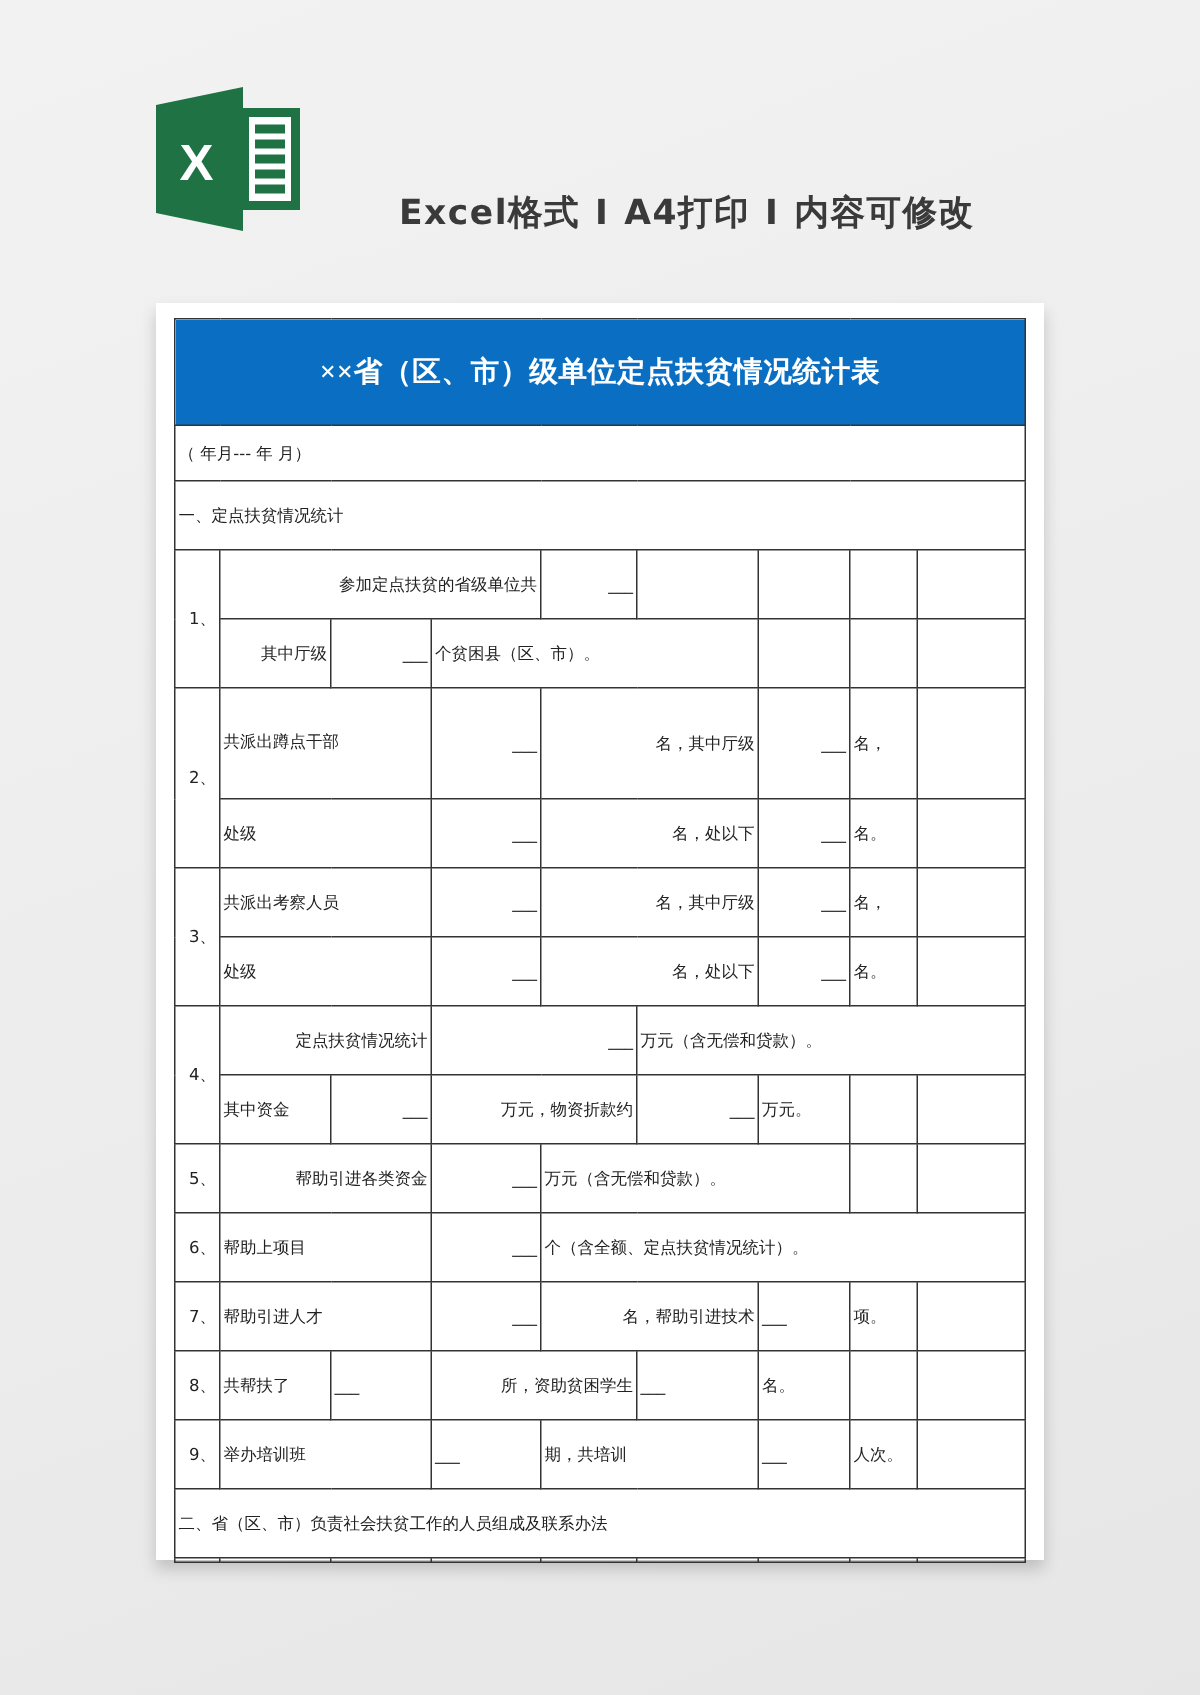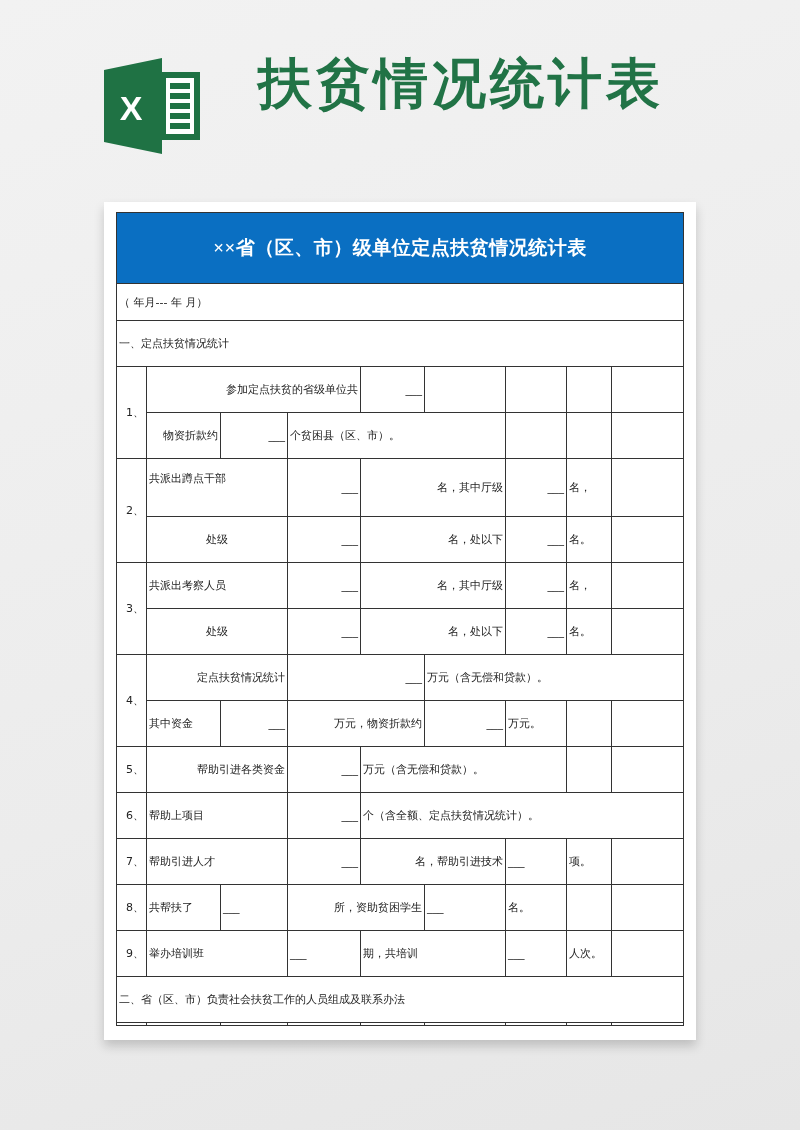--- a/index.html
+++ b/index.html
@@ -35,42 +35,44 @@
   table.form td {
     border: 1px solid #333; padding: 0 2px; height: 45px;
     overflow: hidden; white-space: nowrap; vertical-align: middle;
   }
   .title-cell {
     background: #0a6fc2; color: #ffffff; font-size: 19px; font-weight: bold;
     text-align: center; height: 70px !important; letter-spacing: 0.5px; font-family: Liberation Serif, serif;
   }
   .date-cell { height: 36px !important; font-size: 11px; }
   .c { text-align: right; }
-  .r { text-align: center; }
+  .r { text-align: left; }
   .l { text-align: left; margin-top: 16px; }
   .cut td { height: 2px !important; border-bottom: none; }
 </style>
 </head>
 <body>
 
 <div class="banner">
   <svg class="logo" viewBox="0 0 100 96">
     <polygon points="0,12 58,0 58,96 0,84" fill="#1f7244"></polygon>
     <rect x="56" y="14" width="40" height="68" fill="#1f7244"></rect>
     <rect x="62" y="20" width="28" height="56" fill="#ffffff"></rect>
     <g fill="#1f7244">
       <rect x="66" y="25" width="20" height="6"></rect>
       <rect x="66" y="35" width="20" height="6"></rect>
       <rect x="66" y="45" width="20" height="6"></rect>
       <rect x="66" y="55" width="20" height="6"></rect>
       <rect x="66" y="65" width="20" height="6"></rect>
     </g>
     <text x="27" y="62" font-size="34" font-weight="bold" fill="#ffffff" text-anchor="middle" font-family="Liberation Sans, sans-serif">X</text>
   </svg>
-  <div class="big-title">扶贫情况统计表</div>
+  <div class="sub-title">
+    <span>Excel格式</span><span class="sep">I</span><span>A4打印</span><span class="sep">I</span><span>内容可修改</span>
+  </div>
 </div>
 
 <div class="sheet">
   <table class="form">
     <colgroup>
       <col style="width:30px">
         <col style="width:74px">
         <col style="width:67px">
         <col style="width:73px">
         <col style="width:64px">
@@ -93,31 +95,31 @@
     <tr>
       <td rowspan="2" class="c">1、</td>
       <td colspan="3" class="c">参加定点扶贫的省级单位共</td>
       <td class="c"><span>___</span></td>
       <td></td>
       <td></td>
       <td></td>
       <td></td>
     </tr>
     <tr>
-      <td class="c">物资折款约</td>
+      <td class="c">其中厅级</td>
       <td class="c"><span>___</span></td>
       <td colspan="3" class="l">个贫困县（区、市）。</td>
       <td></td>
       <td></td>
       <td></td>
     </tr>
 
     <tr>
       <td rowspan="2" class="c">2、</td>
-      <td colspan="2" class="l" style="vertical-align:top;padding-top:12px">共派出蹲点干部</td>
+      <td colspan="2" class="l" style="vertical-align:top;padding-top:28px">共派出蹲点干部</td>
       <td class="c"><span>___</span></td>
       <td colspan="2" class="c">名，其中厅级</td>
       <td class="c"><span>___</span></td>
       <td class="l">名，</td>
       <td></td>
     </tr>
     <tr>
       <td colspan="2" class="r">处级</td>
       <td class="c"><span>___</span></td>
       <td colspan="2" class="c">名，处以下</td>

